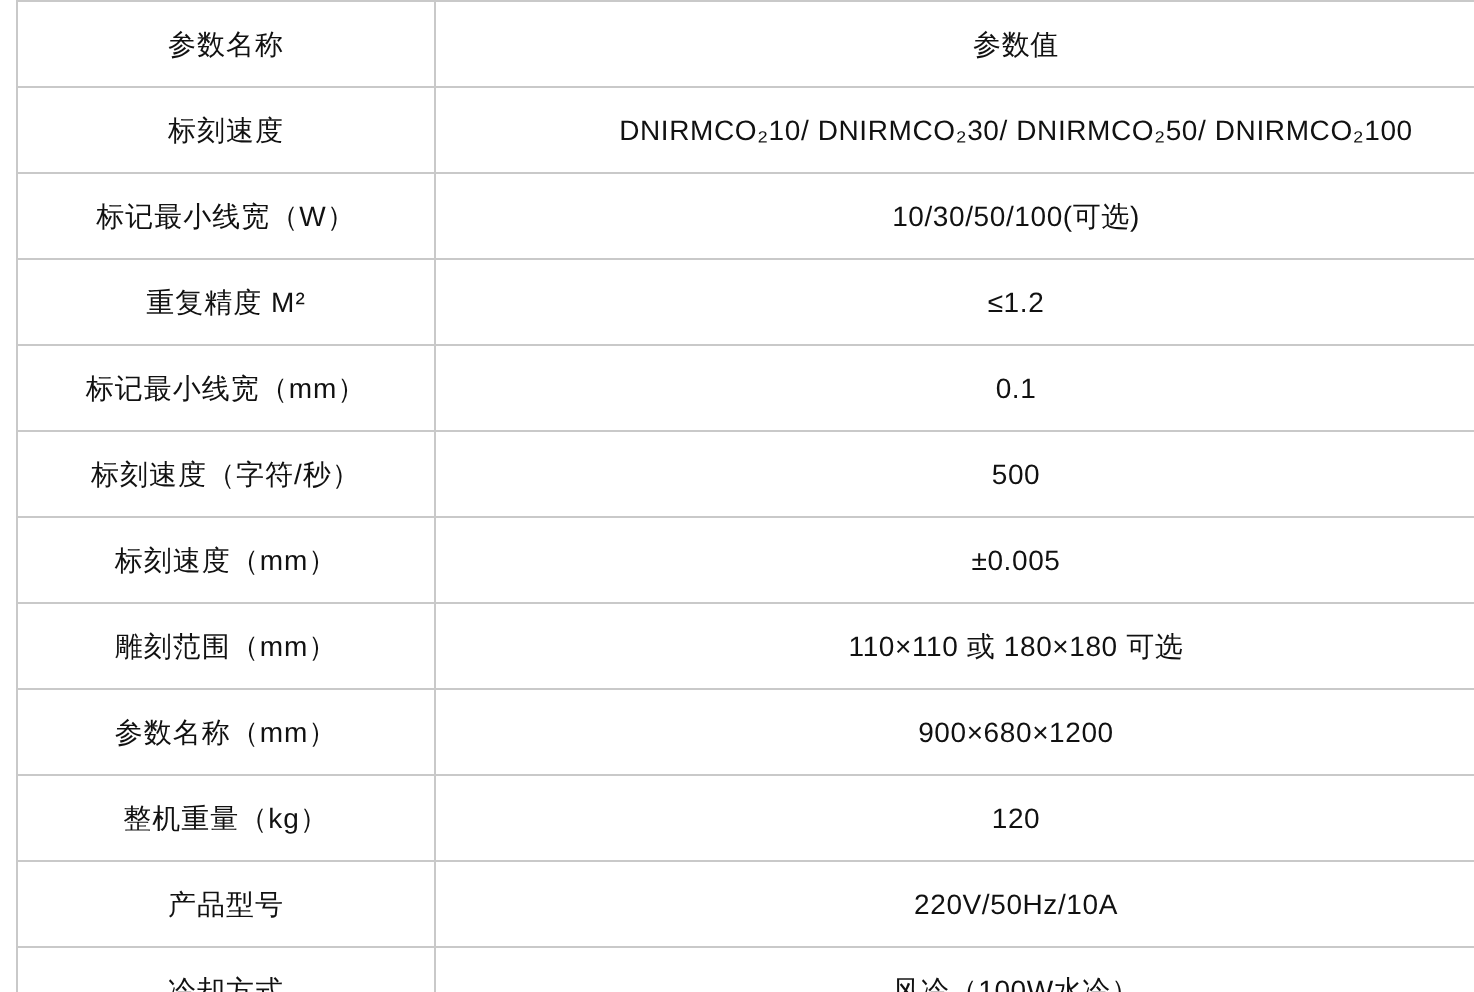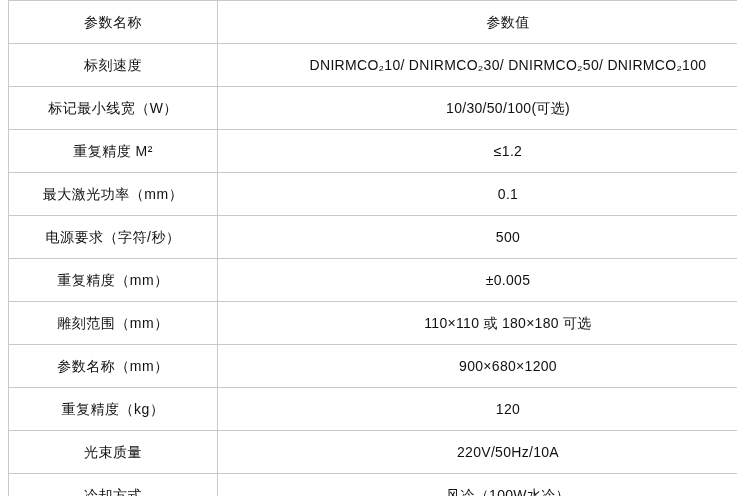--- a/index.html
+++ b/index.html
@@ -60,45 +60,45 @@
       </tr>
       <tr>
         <td class="param-name">标记最小线宽（W）</td>
         <td class="param-value">10/30/50/100(可选)</td>
       </tr>
       <tr>
         <td class="param-name">重复精度 M²</td>
         <td class="param-value">≤1.2</td>
       </tr>
       <tr>
-        <td class="param-name">最大激光功率（mm）</td>
+        <td class="param-name">标记最小线宽（mm）</td>
         <td class="param-value">0.1</td>
       </tr>
       <tr>
-        <td class="param-name">电源要求（字符/秒）</td>
+        <td class="param-name">标刻速度（字符/秒）</td>
         <td class="param-value">500</td>
       </tr>
       <tr>
-        <td class="param-name">重复精度（mm）</td>
+        <td class="param-name">标刻速度（mm）</td>
         <td class="param-value">±0.005</td>
       </tr>
       <tr>
         <td class="param-name">雕刻范围（mm）</td>
         <td class="param-value">110×110 或 180×180 可选</td>
       </tr>
       <tr>
         <td class="param-name">参数名称（mm）</td>
         <td class="param-value">900×680×1200</td>
       </tr>
       <tr>
-        <td class="param-name">重复精度（kg）</td>
+        <td class="param-name">整机重量（kg）</td>
         <td class="param-value">120</td>
       </tr>
       <tr>
-        <td class="param-name">光束质量</td>
+        <td class="param-name">产品型号</td>
         <td class="param-value">220V/50Hz/10A</td>
       </tr>
       <tr>
         <td class="param-name">冷却方式</td>
         <td class="param-value">风冷（100W水冷）</td>
       </tr>
 
     </tbody>
   </table>
 </div>

